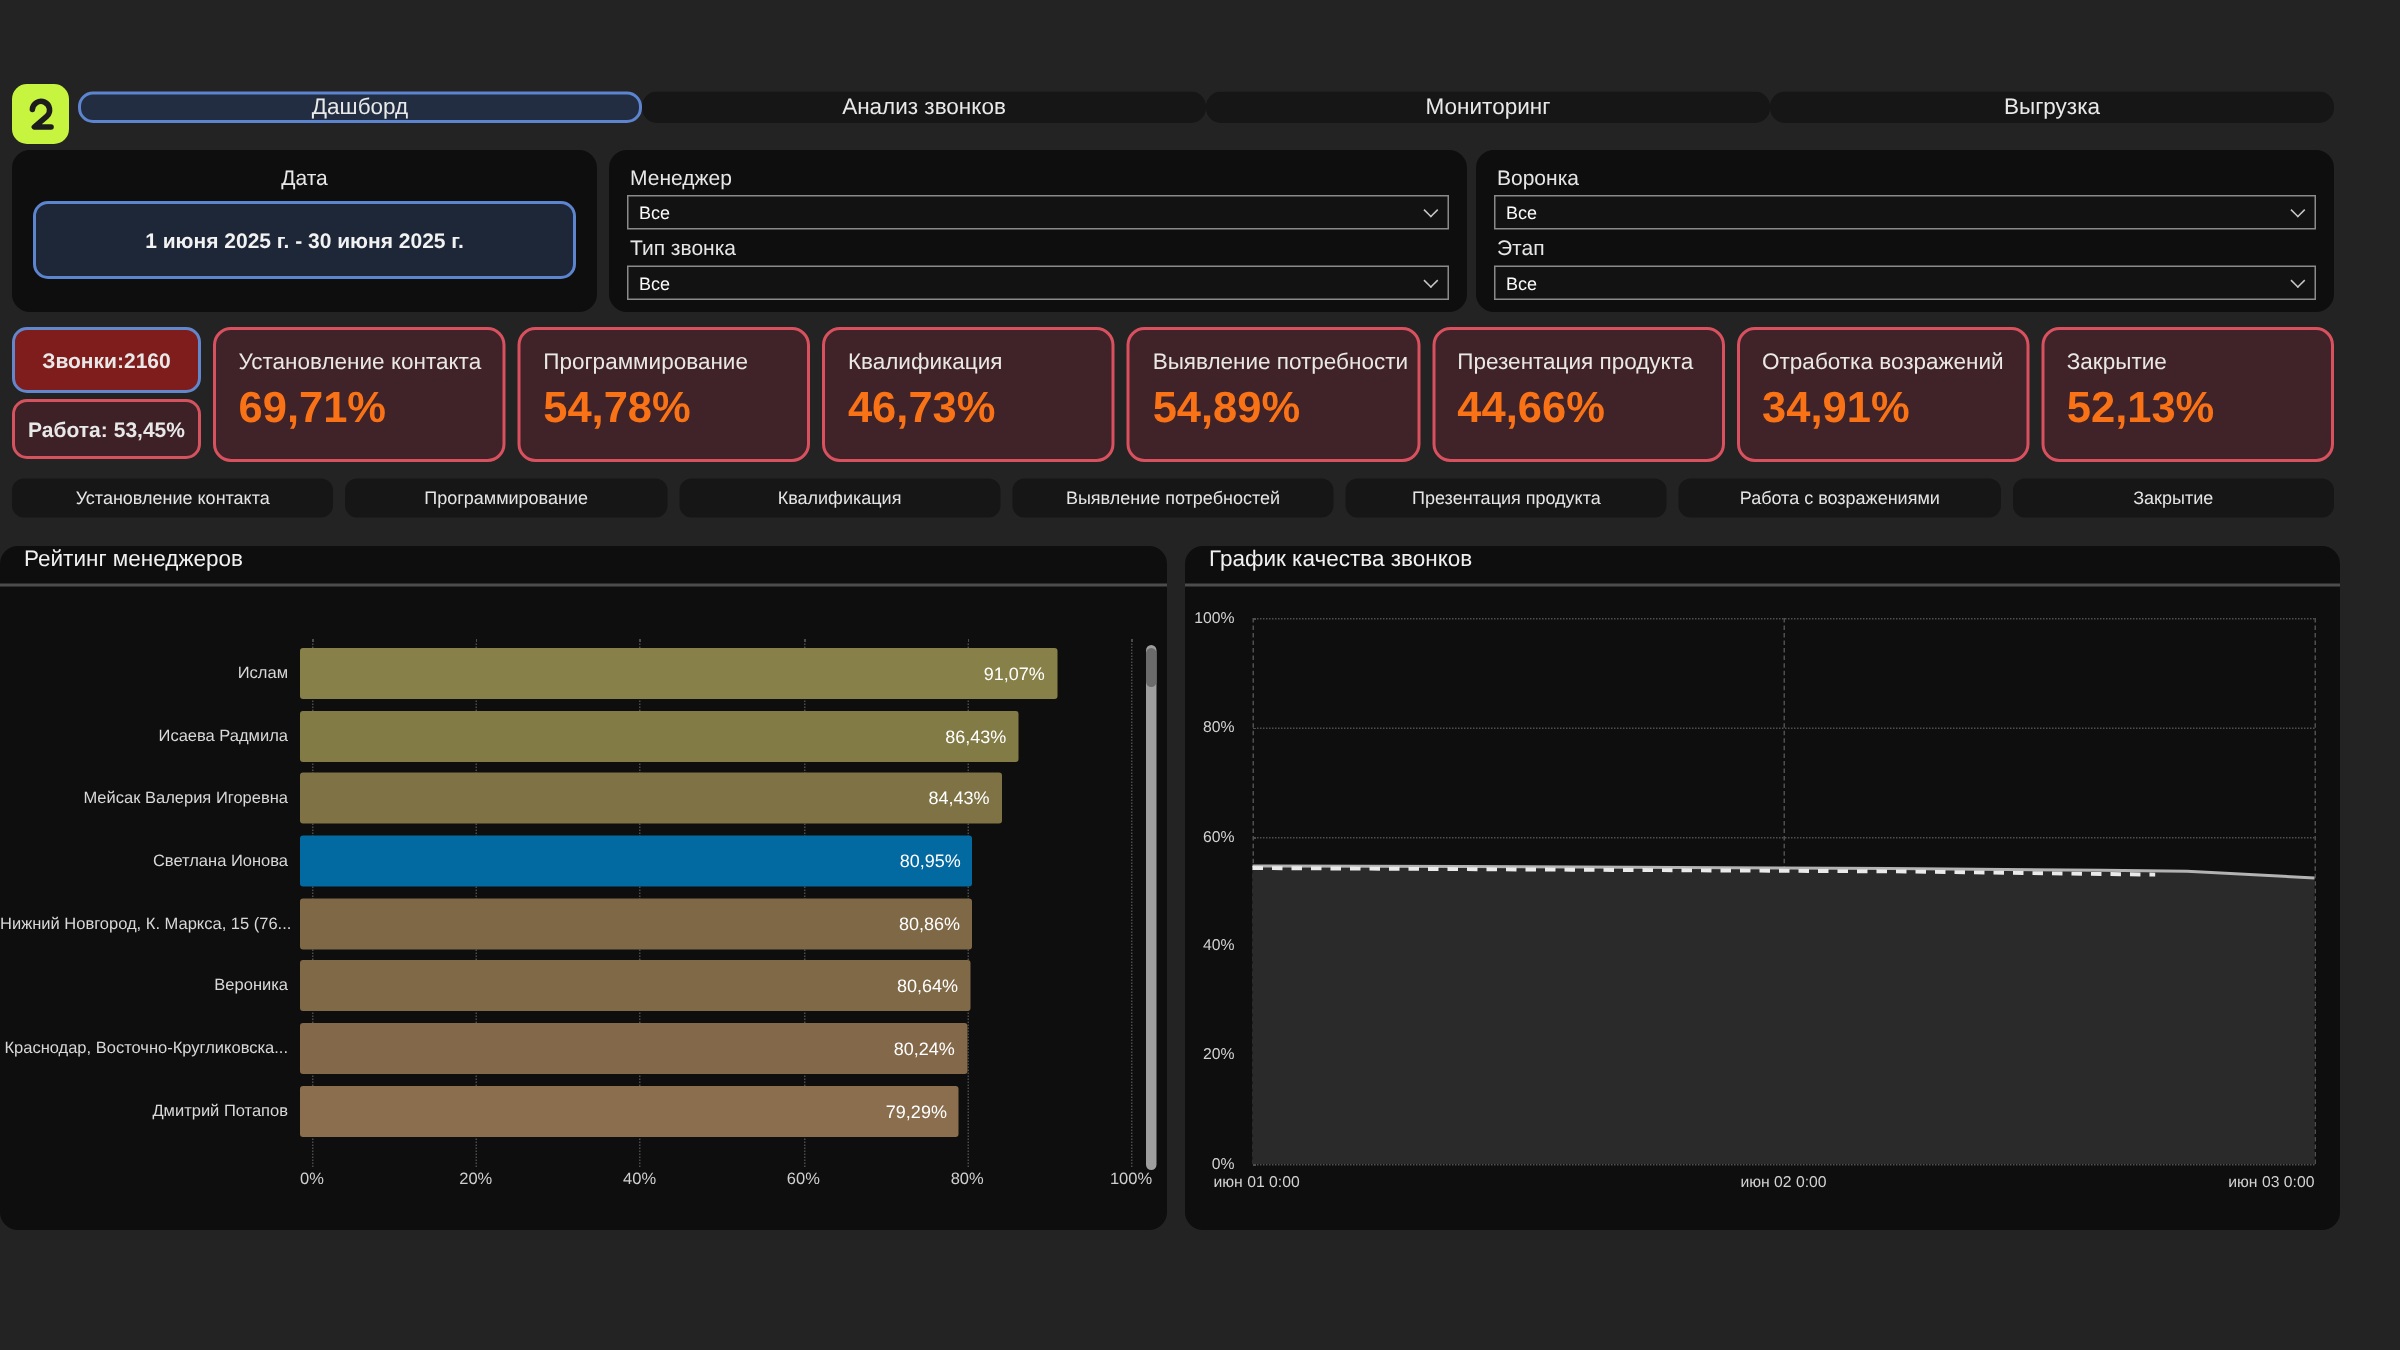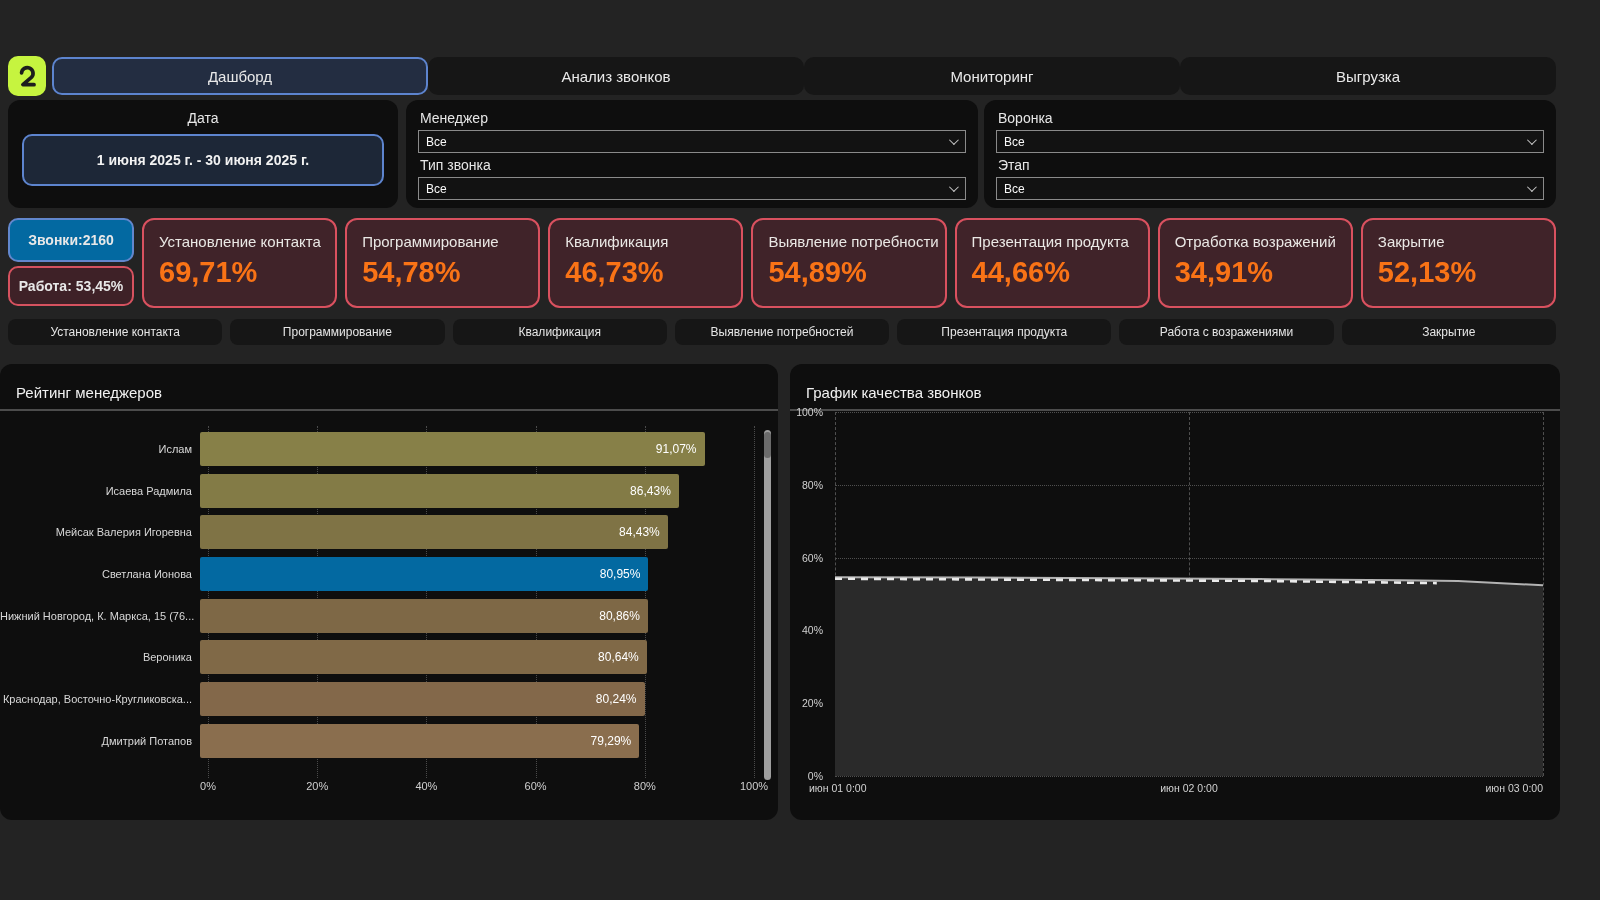--- a/index.html
+++ b/index.html
@@ -1,51 +1,51 @@
 <!DOCTYPE html>
 <html><head>
 <meta charset="utf-8">
 <style>
   * { margin:0; padding:0; box-sizing:border-box; }
   html,body { width:1600px; height:900px; overflow:hidden; }
   body { background:#232323; font-family:"Liberation Sans", sans-serif; color:#e8e8e8; position:relative; }
 
   
   .logo { position:absolute; left:8px; top:56px; width:38px; height:40px; border-radius:10px; background:#c6f43f; display:flex; align-items:center; justify-content:center; }
-  .tabs { position:absolute; left:52px; right:44px; top:57px; height:38px; display:flex; gap:0; }
+  .tabs { position:absolute; left:52px; right:44px; top:44px; height:38px; display:flex; gap:0;align-items:flex-end; }
   .tab { flex:1; background:#161616; border-radius:10px; display:flex; align-items:center; justify-content:center; font-size:15px; color:#e9e9e9; border:2px solid transparent; cursor:pointer; }
   .tab.active { background:#232d41; border-color:#5d84ce; }
 
   
   .panel { background:#0e0e0e; border-radius:12px; position:absolute; }
   .date-panel { left:8px; top:100px; width:390px; height:108px; }
   .date-panel .flt-title { text-align:center; font-size:14px; color:#e8e8e8; padding-top:10px; }
   .date-btn { position:absolute; left:14px; right:14px; top:34px; height:52px; background:#1d2737; border:2px solid #5d84ce; border-radius:10px; display:flex; align-items:center; justify-content:center; font-size:14px; font-weight:bold; color:#f2f2f2; cursor:pointer; }
   .filters-left  { left:406px; top:100px; width:572px; height:108px; padding:6px 12px; }
   .filters-right { left:984px; top:100px; width:572px; height:108px; padding:6px 12px; }
   .flt-label { font-size:14px; color:#e6e6e6; margin:4px 2px 4px; }
   .select { position:relative; height:23px; background:#121212; border:1px solid #8a8a8a; display:flex; align-items:center; padding:0 24px 0 7px; font-size:12px; color:#fafafa; cursor:pointer; }
   .chev { position:absolute; right:9px; top:7px; width:7px; height:7px; border-right:1.5px solid #c7c7c7; border-bottom:1.5px solid #c7c7c7; transform:rotate(45deg) translateY(-2px); }
 
   
-  .kpi-calls { position:absolute; left:8px; top:218px; width:126px; height:44px; background:#0369a1; border:2px solid #6287cd; border-radius:10px; display:flex; align-items:center; justify-content:center; font-size:14px; font-weight:bold; gap:0; cursor:pointer; }
+  .kpi-calls { position:absolute; left:8px; top:218px; width:126px; height:44px; background:#7f1d1d; border:2px solid #6287cd; border-radius:10px; display:flex; align-items:center; justify-content:center; font-size:14px; font-weight:bold; gap:0; cursor:pointer; }
   .kpi-total { position:absolute; left:8px; top:266px; width:126px; height:40px; background:#3e2127; border:2px solid #d5525f; border-radius:10px; display:flex; align-items:center; justify-content:center; font-size:14px; font-weight:bold; gap:4px; cursor:pointer; }
   .cards { position:absolute; left:142px; right:44px; top:218px; height:90px; display:flex; gap:8px; }
   .card { flex:1; background:#402329; border:2px solid #d9515f; border-radius:12px; padding:13px 15px 8px; cursor:pointer; overflow:hidden; }
   .card .c-label { font-size:15px; color:#eae8e5; white-space:nowrap; }
   .card .c-value { font-size:29px; font-weight:bold; color:#f97316; margin-top:6px; }
 
   
   .pills { position:absolute; left:8px; right:44px; top:319px; height:26px; display:flex; gap:8px; }
   .pill { flex:1; background:#161616; border-radius:8px; display:flex; align-items:center; justify-content:center; font-size:12px; color:#e5e5e5; white-space:nowrap; overflow:hidden; cursor:pointer; }
 
   
   .chart-panel-left  { left:0;     top:364px; width:778px; height:456px; }
   .chart-panel-right { left:790px; top:364px; width:770px; height:456px; }
-  .panel-title { padding:20px 16px 8px; font-size:15px; color:#f1f1f1; }
+  .panel-title { padding:0 16px 8px; font-size:15px; color:#f1f1f1; }
   .panel-divider { height:2px; background:#4c4c4c; }
 
   
   .bars-area { position:absolute; left:0; top:64px; right:24px; bottom:44px; display:flex; flex-direction:column; }
   .bar-row { display:flex; align-items:center; height:41.7px; }
   .bar-label { width:200px; padding-right:8px; text-align:right; font-size:11px; color:#d8d8d8; white-space:nowrap; overflow:hidden; }
   .bar-track { position:relative; flex:1; height:34px; }
   .bar { height:100%; border-radius:2px; display:flex; align-items:center; justify-content:flex-end; }
   .bar-value { font-size:12px; color:#ffffff; padding-right:8px; white-space:nowrap; }
   .grid-overlay { position:absolute; left:208px; right:24px; top:62px; bottom:42px; pointer-events:none; }

